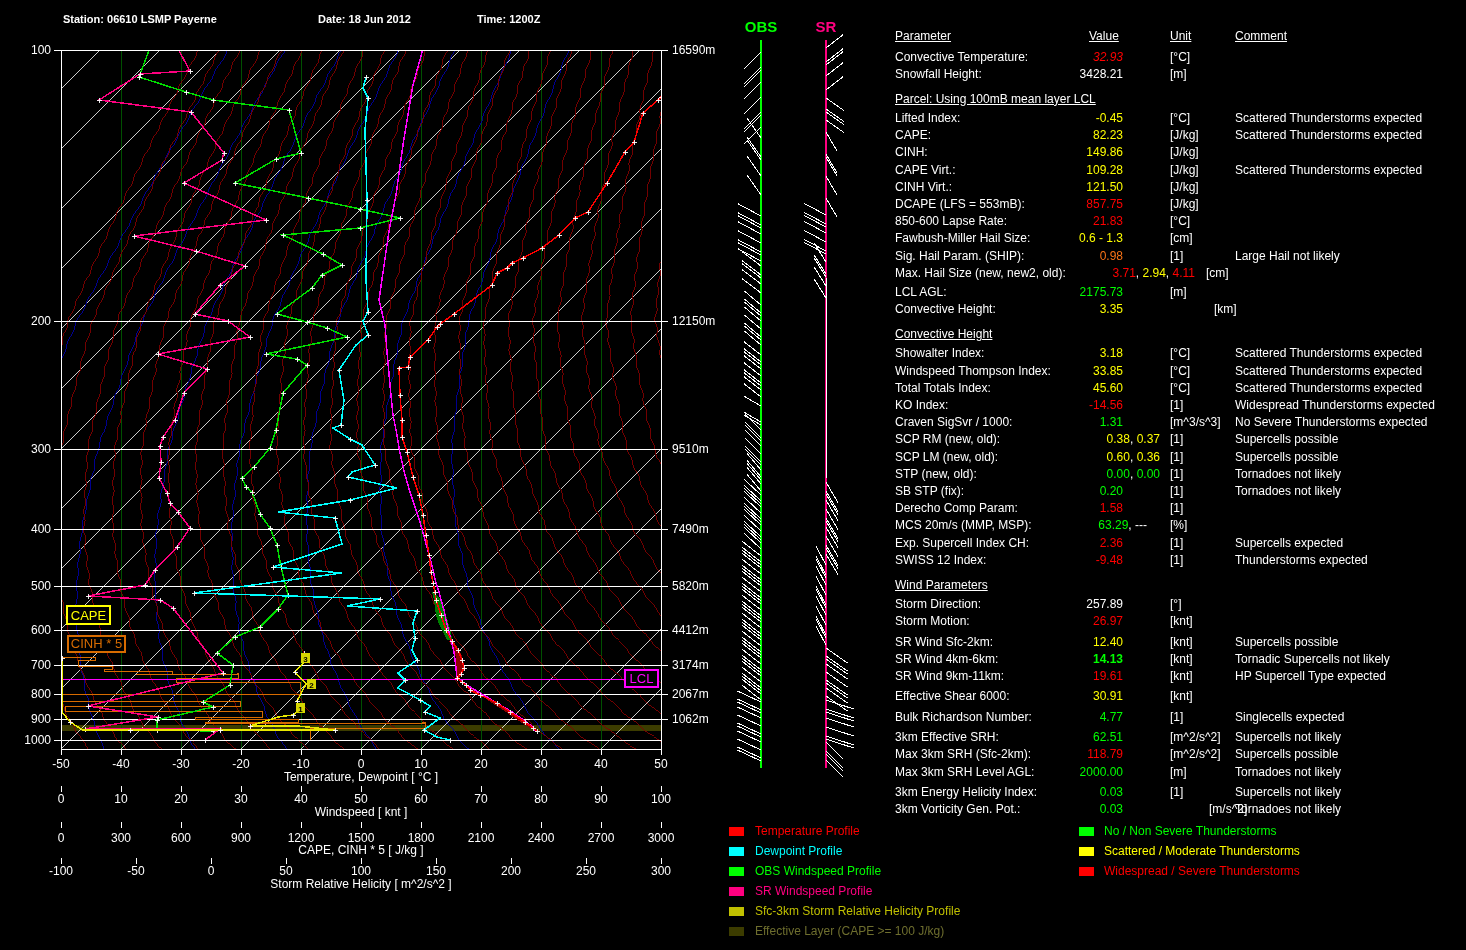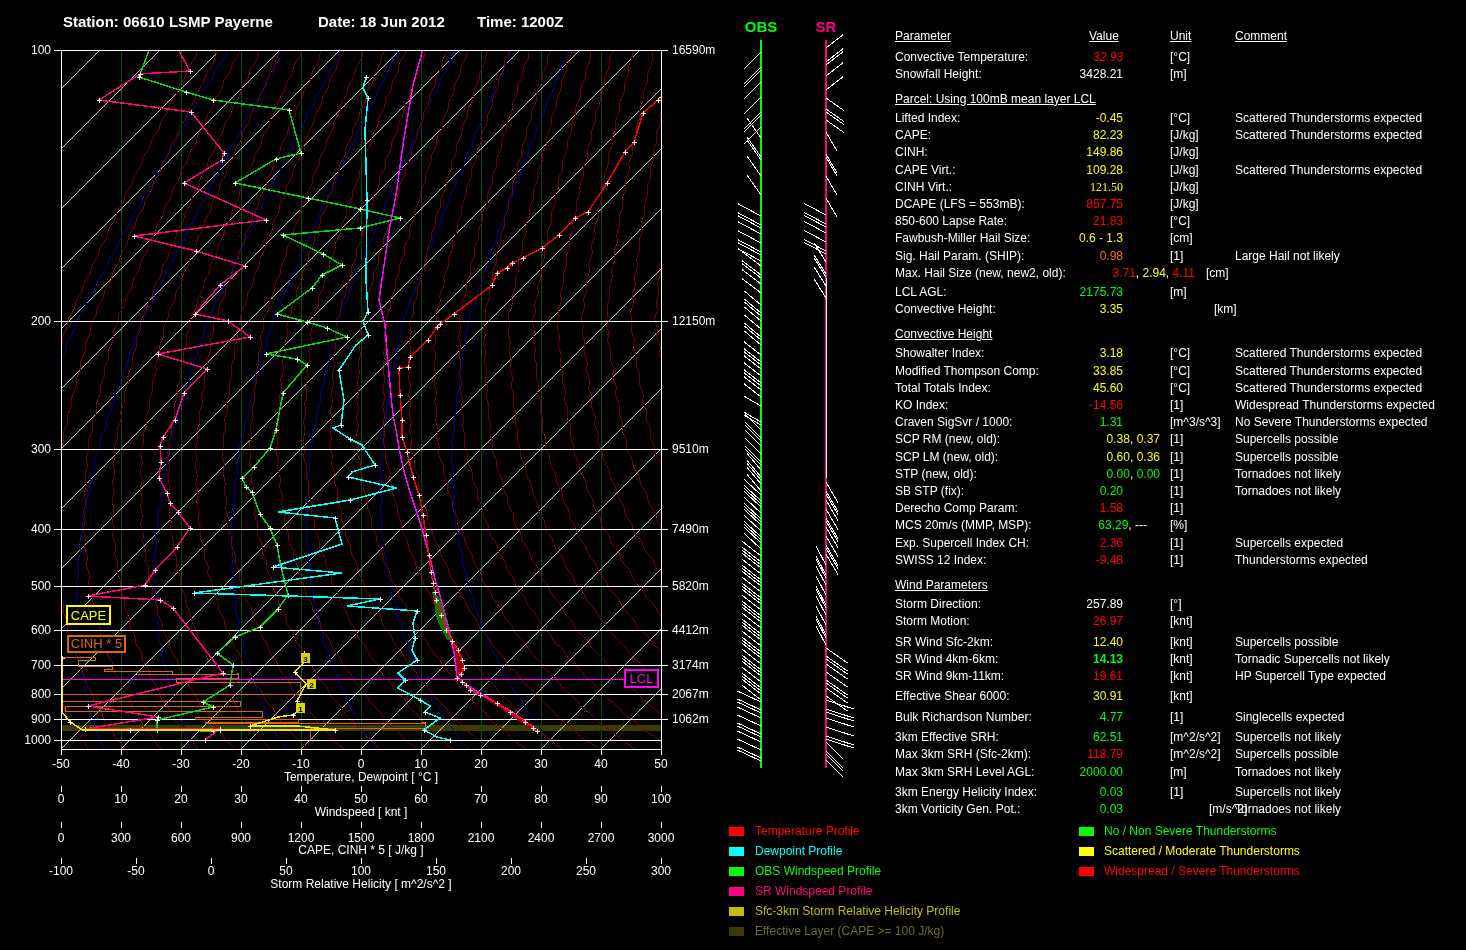--- a/index.html
+++ b/index.html
@@ -1,17 +1,17 @@
 <!DOCTYPE html>
 <html><head>
 <meta charset="utf-8">
 <style>
 html,body{margin:0;padding:0;background:#000;width:1466px;height:950px;overflow:hidden}
 #root{position:absolute;left:0;top:0;width:1466px;height:950px;background:#000;font-family:"Liberation Sans",sans-serif}
-.hdr{position:absolute;top:13px;color:#fff;font-size:15px;font-weight:bold;white-space:nowrap}
+.hdr{position:absolute;top:13px;color:#fff;font-size:11px;font-weight:bold;white-space:nowrap}
 #chart{position:absolute;left:0;top:0}
 .trow{position:absolute;white-space:nowrap;font-size:12px;color:#fff}
 .tlabel{position:absolute;left:895px;color:#fff}
 .tval{position:absolute;text-align:right}
 .tunit{position:absolute;color:#fff}
 .tcom{position:absolute;left:1235px;color:#fff}
 .sec{text-decoration:underline}
 .thead{position:absolute;font-size:12px;color:#fff;text-decoration:underline}
 .lgrow{position:absolute;font-size:12px;white-space:nowrap}
 .lgsw{position:absolute;width:15px;height:9px}
@@ -694,21 +694,21 @@
         <span class="tunit" style="left: 1170px;">[J/kg]</span>
       </div>
       <div class="trow" style="top: 162.6px; left: 0px;">
         <span class="tlabel">CAPE Virt.:</span>
         <span class="tval" style="left: 883px; width: 240px;"><span style="color: rgb(255, 255, 0);">109.28</span></span>
         <span class="tunit" style="left: 1170px;">[J/kg]</span>
         <span class="tcom">Scattered Thunderstorms expected</span>
       </div>
       <div class="trow" style="top: 179.8px; left: 0px;">
         <span class="tlabel">CINH Virt.:</span>
-        <span class="tval" style="left: 883px; width: 240px;"><span style="color: rgb(255, 255, 0); font-family: Liberation Serif, serif;">121.50</span></span>
+        <span class="tval" style="left: 883px; width: 240px;"><span style="color: rgb(255, 255, 0);">121.50</span></span>
         <span class="tunit" style="left: 1170px;">[J/kg]</span>
       </div>
       <div class="trow" style="top: 197px; left: 0px;">
         <span class="tlabel">DCAPE (LFS = 553mB):</span>
         <span class="tval" style="left: 883px; width: 240px;"><span style="color: rgb(255, 0, 0);">857.75</span></span>
         <span class="tunit" style="left: 1170px;">[J/kg]</span>
       </div>
       <div class="trow" style="top: 214.2px; left: 0px;">
         <span class="tlabel">850-600 Lapse Rate:</span>
         <span class="tval" style="left: 883px; width: 240px;"><span style="color: rgb(255, 0, 0);">21.83</span></span>
@@ -741,21 +741,21 @@
         <span class="tunit" style="left: 1214px;">[km]</span>
       </div>
       <div class="trow sec" style="left: 895px; top: 327.1px;">Convective Height</div>
       <div class="trow" style="top: 346.4px; left: 0px;">
         <span class="tlabel">Showalter Index:</span>
         <span class="tval" style="left: 883px; width: 240px;"><span style="color: rgb(255, 255, 0);">3.18</span></span>
         <span class="tunit" style="left: 1170px;">[°C]</span>
         <span class="tcom">Scattered Thunderstorms expected</span>
       </div>
       <div class="trow" style="top: 363.6px; left: 0px;">
-        <span class="tlabel">Modified Thompson Comp:</span>
+        <span class="tlabel">Windspeed Thompson Index:</span>
         <span class="tval" style="left: 883px; width: 240px;"><span style="color: rgb(255, 255, 0);">33.85</span></span>
         <span class="tunit" style="left: 1170px;">[°C]</span>
         <span class="tcom">Scattered Thunderstorms expected</span>
       </div>
       <div class="trow" style="top: 380.8px; left: 0px;">
         <span class="tlabel">Total Totals Index:</span>
         <span class="tval" style="left: 883px; width: 240px;"><span style="color: rgb(255, 255, 0);">45.60</span></span>
         <span class="tunit" style="left: 1170px;">[°C]</span>
         <span class="tcom">Scattered Thunderstorms expected</span>
       </div>

